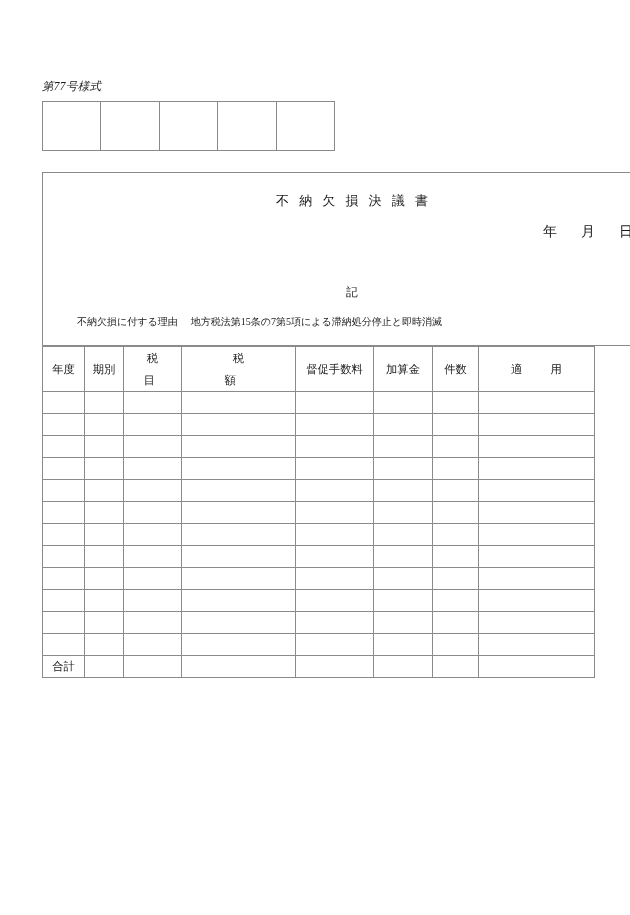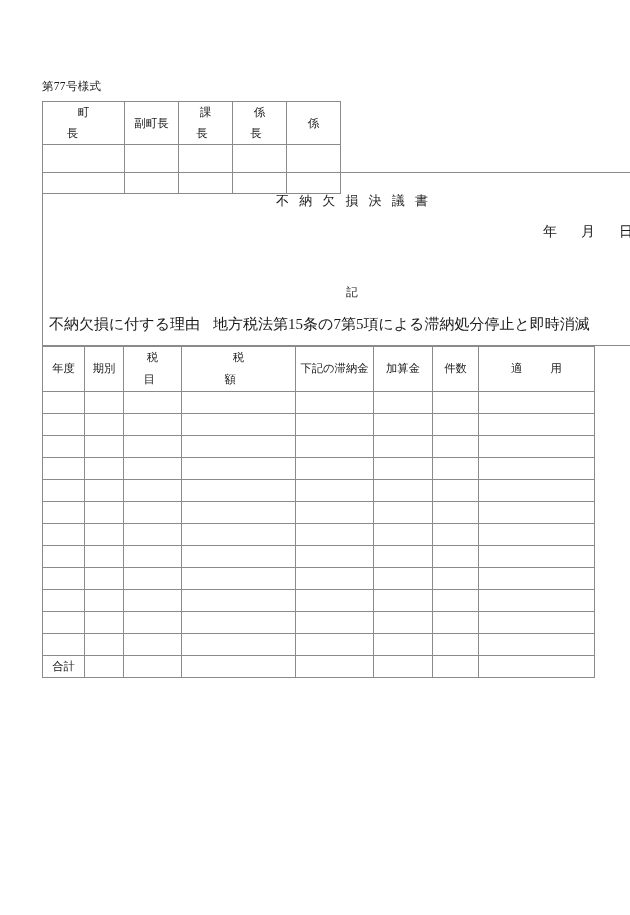--- a/index.html
+++ b/index.html
@@ -26,20 +26,21 @@
   }
 
   
   .form-number {
     position: absolute;
     left: 42px;
     top: 79px;
     font-size: 11.5px;
     letter-spacing: 0.3px;
     white-space: nowrap;
+    font-style: italic;
   }
 
   
   .stamp-table {
     position: absolute;
     left: 42px;
     top: 101px;
     width: 293px;
     border-collapse: collapse;
     table-layout: fixed;
@@ -110,23 +111,23 @@
     position: absolute;
     left: 0;
     top: 112px;
     width: 100%;
     text-align: center;
     font-size: 11.8px;
   }
 
   .doc-reason {
     position: absolute;
-    left: 6px;
+    left: 34px;
     top: 142px;
-    font-size: 15px;
+    font-size: 10px;
     white-space: nowrap;
   }
   .doc-reason .gap { display: inline-block; width: 13px; }
 
   
   .detail-table {
     position: absolute;
     left: 42px;
     top: 346px;
     width: 544px;
@@ -136,21 +137,21 @@
   .detail-table td, .detail-table th {
     border: 1px solid #8a8a8a;
     padding: 0;
     font-weight: normal;
     font-size: 11.3px;
     text-align: center;
     vertical-align: middle;
     height: 21px;
     line-height: 21px;
   }
-  .detail-table thead th { height: 22px; line-height: 22px; font-family: Liberation Mono, monospace; }
+  .detail-table thead th { height: 22px; line-height: 22px; }
   .detail-table tbody td { height: 21px; }
 
   .c-nendo    { width: 41px; margin-top: 14px; }
   .c-kibetsu  { width: 38px; }
   .c-zeimoku  { width: 57px; }
   .c-zegaku   { width: 113px; }
   .c-tokusoku { width: 77px; }
   .c-kasan    { width: 58px; }
   .c-kensu    { width: 45px; }
   .c-tekiyo   { width: 115px; }
@@ -159,27 +160,20 @@
 </style>
 </head>
 <body>
 
 <div class="page">
 
   <div class="form-number">第77号様式</div>
 
   <table class="stamp-table">
     <tbody>
-      <tr class="stamp-head">
-        <td class="col-chocho" style="letter-spacing: 1.9em; text-indent: 1.9em;">町　　長</td>
-        <td class="col-fukucho">副町長</td>
-        <td class="col-kacho" style="letter-spacing: 0.6em; text-indent: 0.6em;">課　長</td>
-        <td class="col-kakaricho" style="letter-spacing: 0.6em; text-indent: 0.6em;">係　長</td>
-        <td class="col-kakari">係</td>
-      </tr>
       <tr class="stamp-body">
         <td></td>
         <td></td>
         <td></td>
         <td></td>
         <td></td>
       </tr>
     </tbody>
   </table>
 
@@ -200,21 +194,21 @@
 
   </div>
 
   <table class="detail-table">
     <thead>
       <tr>
         <th class="c-nendo">年度</th>
         <th class="c-kibetsu">期別</th>
         <th class="c-zeimoku" style="letter-spacing: 0.55em; text-indent: 0.55em;">税　目</th>
         <th class="c-zegaku" style="letter-spacing: 1.5em; text-indent: 1.5em;">税　　額</th>
-        <th class="c-tokusoku">下記の滞納金</th>
+        <th class="c-tokusoku">督促手数料</th>
         <th class="c-kasan">加算金</th>
         <th class="c-kensu">件数</th>
         <th class="c-tekiyo" style="letter-spacing: 0.75em; text-indent: 0.75em;">適　用</th>
       </tr>
     </thead>
     <tbody id="detail-body">
 
     <tr>
           <td class="c-nendo"></td>
           <td class="c-kibetsu"></td>

